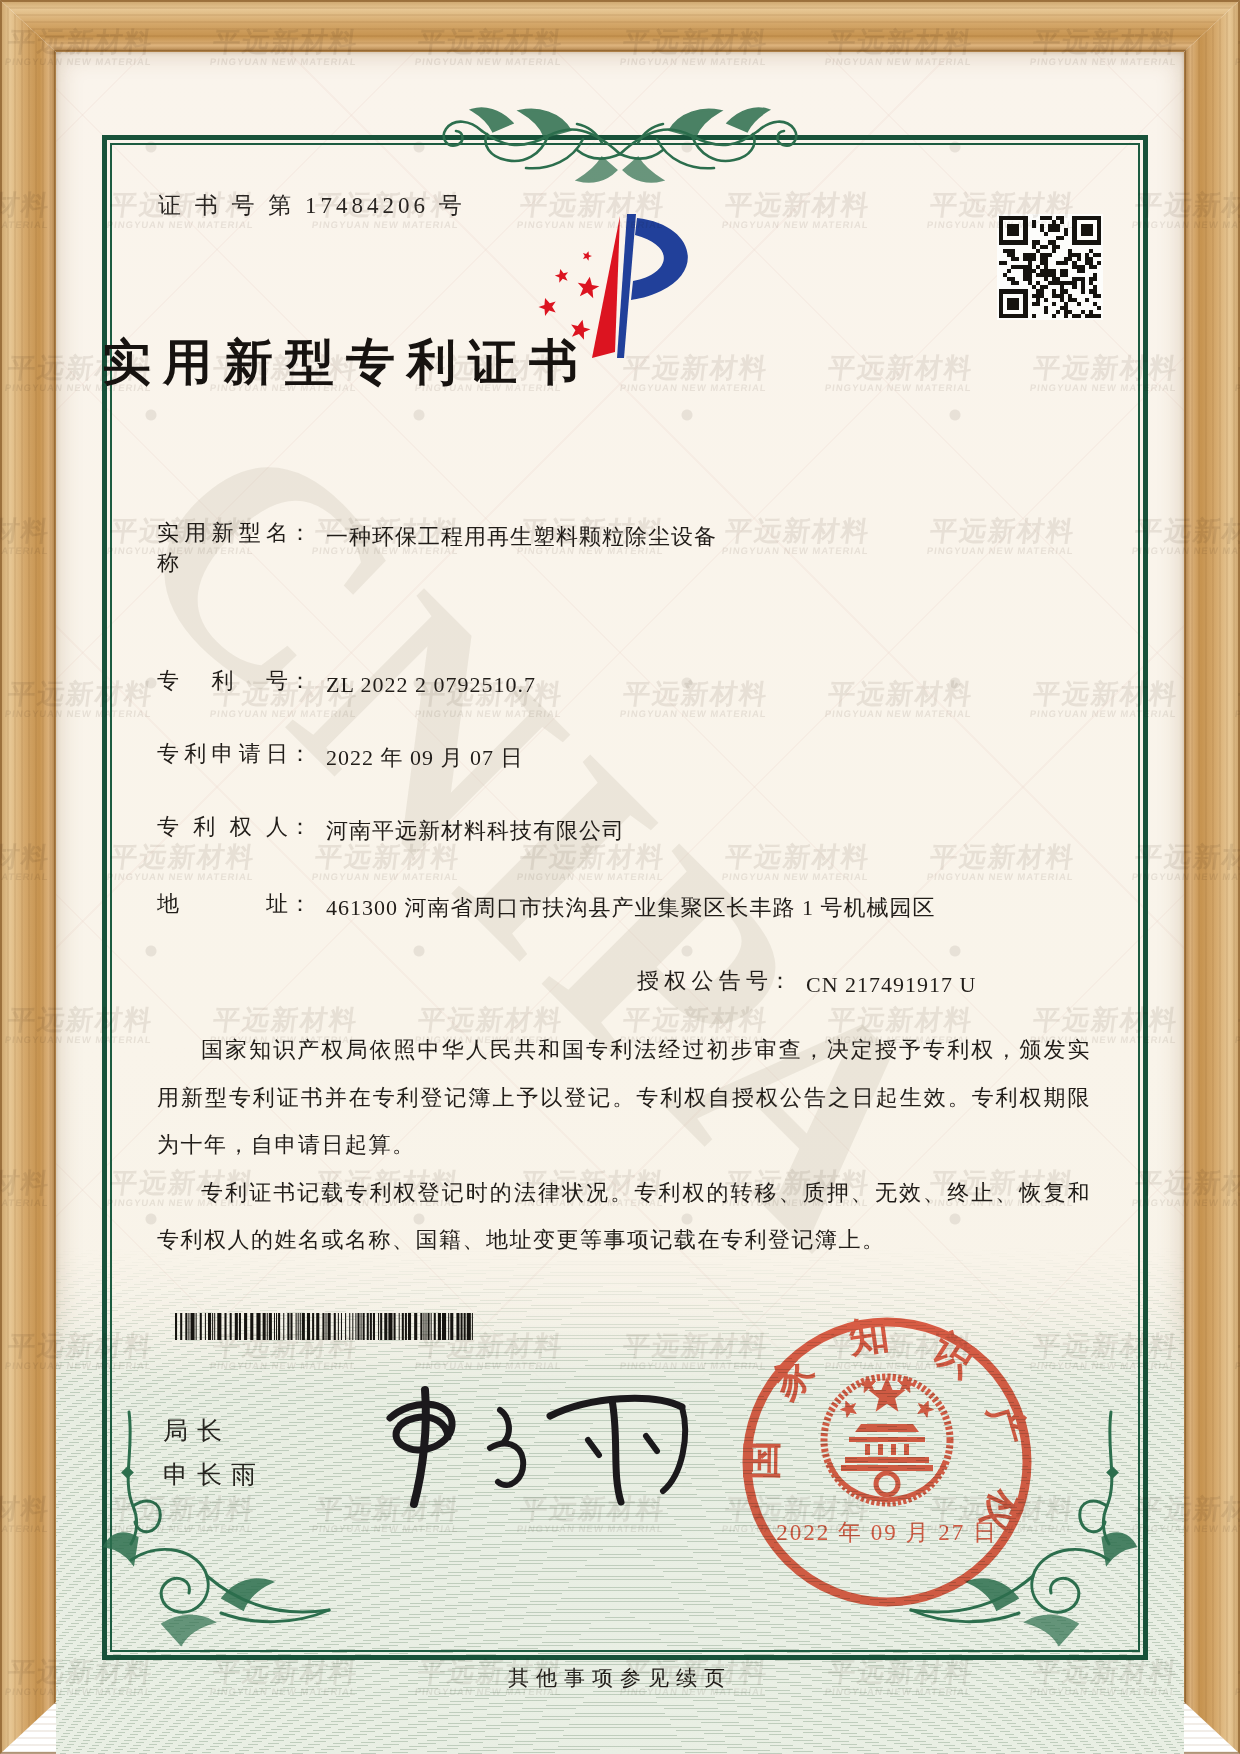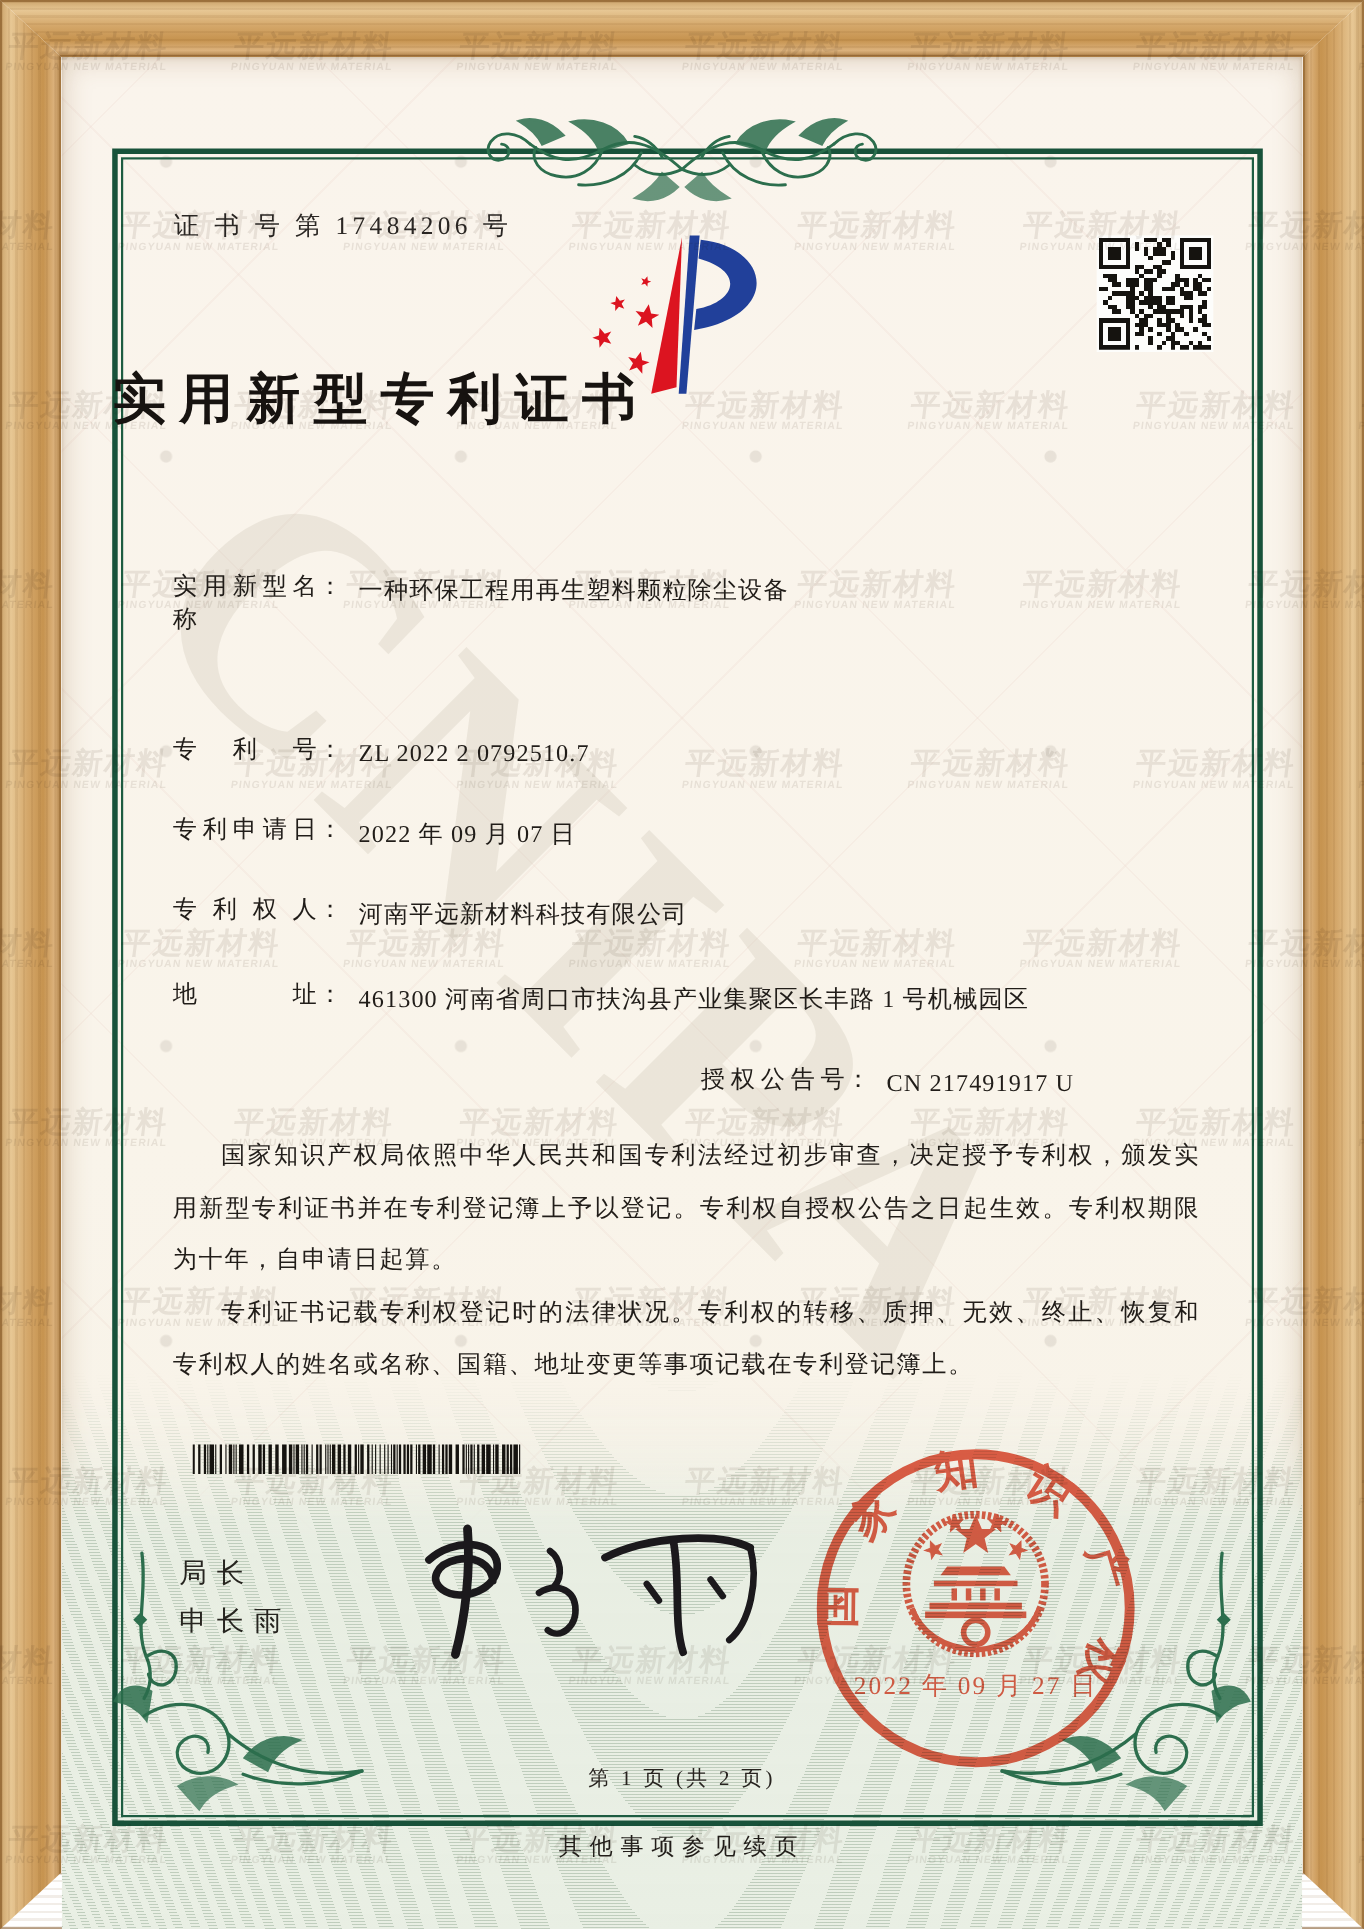--- a/index.html
+++ b/index.html
@@ -533,21 +533,20 @@
         <rect x="167" y="132" width="5" height="11" stroke="none"></rect>
         <rect x="108" y="145" width="84" height="6" stroke="none"></rect>
         <rect x="104" y="153" width="92" height="6" stroke="none"></rect>
         <circle cx="150" cy="172" r="11" fill="none" stroke-width="5"></circle>
         <path d="M92,150 C100,172 120,186 150,188 C180,186 200,172 208,150" fill="none" stroke-width="5"></path>
       </g>
       <text x="150" y="228" text-anchor="middle" font-size="23" letter-spacing="2" stroke="none" font-family="'Liberation Serif',serif">2022 年 09 月 27 日</text>
     </g>
   </svg>
 
-  <div class="abs pgfoot">第 1 页 (共 2 页)</div>
   <div class="abs contnote">其他事项参见续页</div>
 
   <div class="wm-layer">
       <div class="wm" style="left: -20px; top: 28px;">
         <div class="wm-cn">平远新材料</div>
         <div class="wm-en">PINGYUAN NEW MATERIAL</div>
       </div>
       <div class="wm" style="left: 185px; top: 28px;">
         <div class="wm-cn">平远新材料</div>
         <div class="wm-en">PINGYUAN NEW MATERIAL</div>

